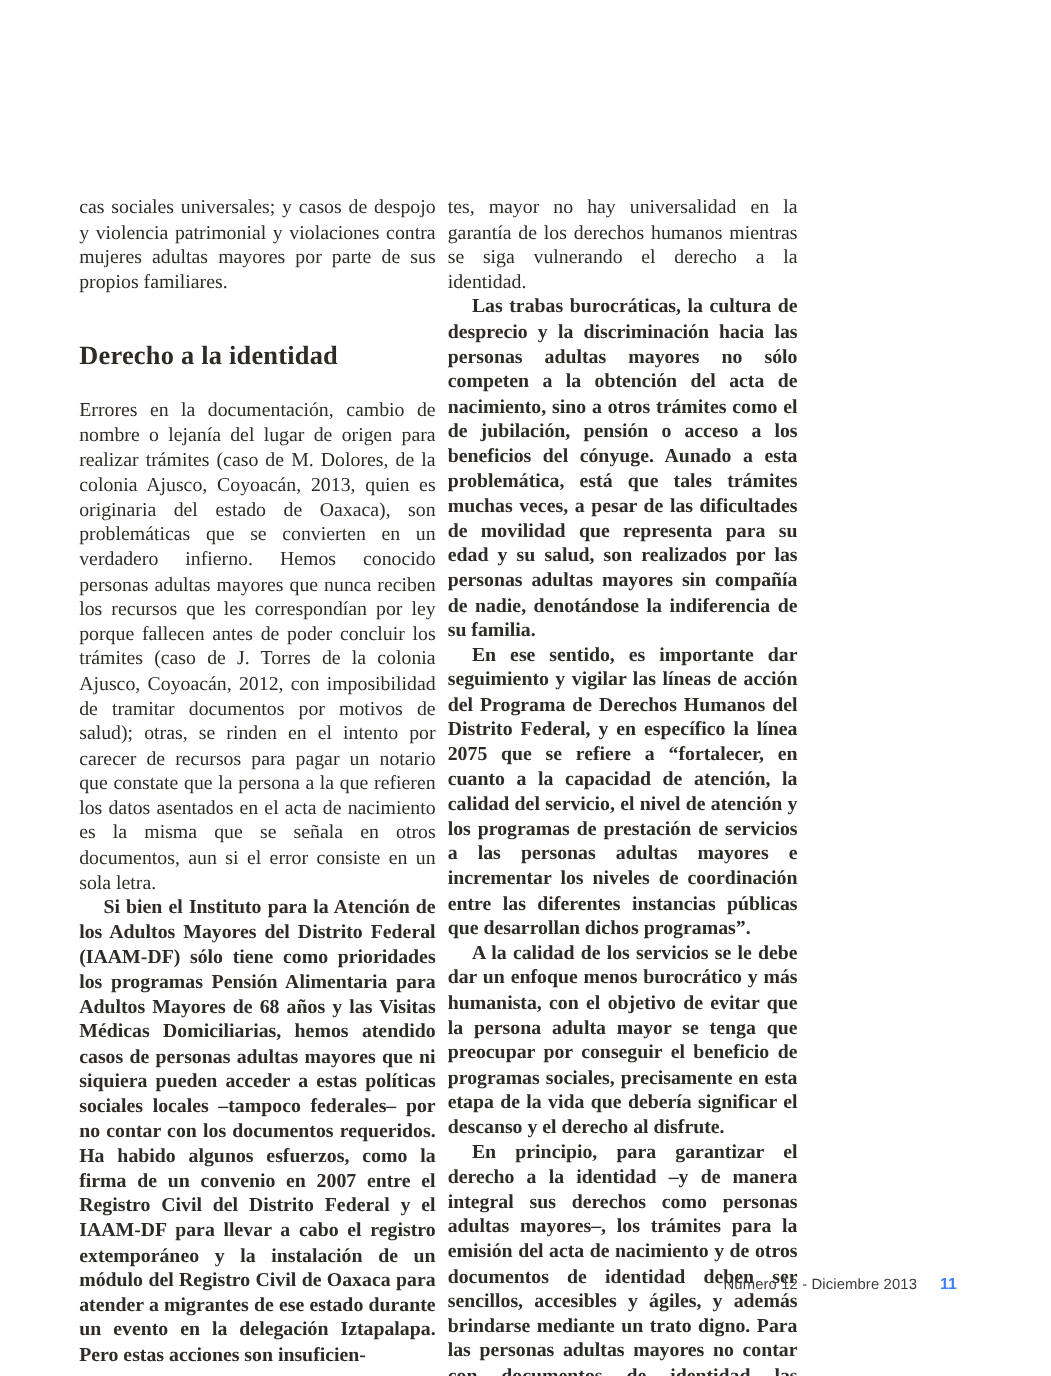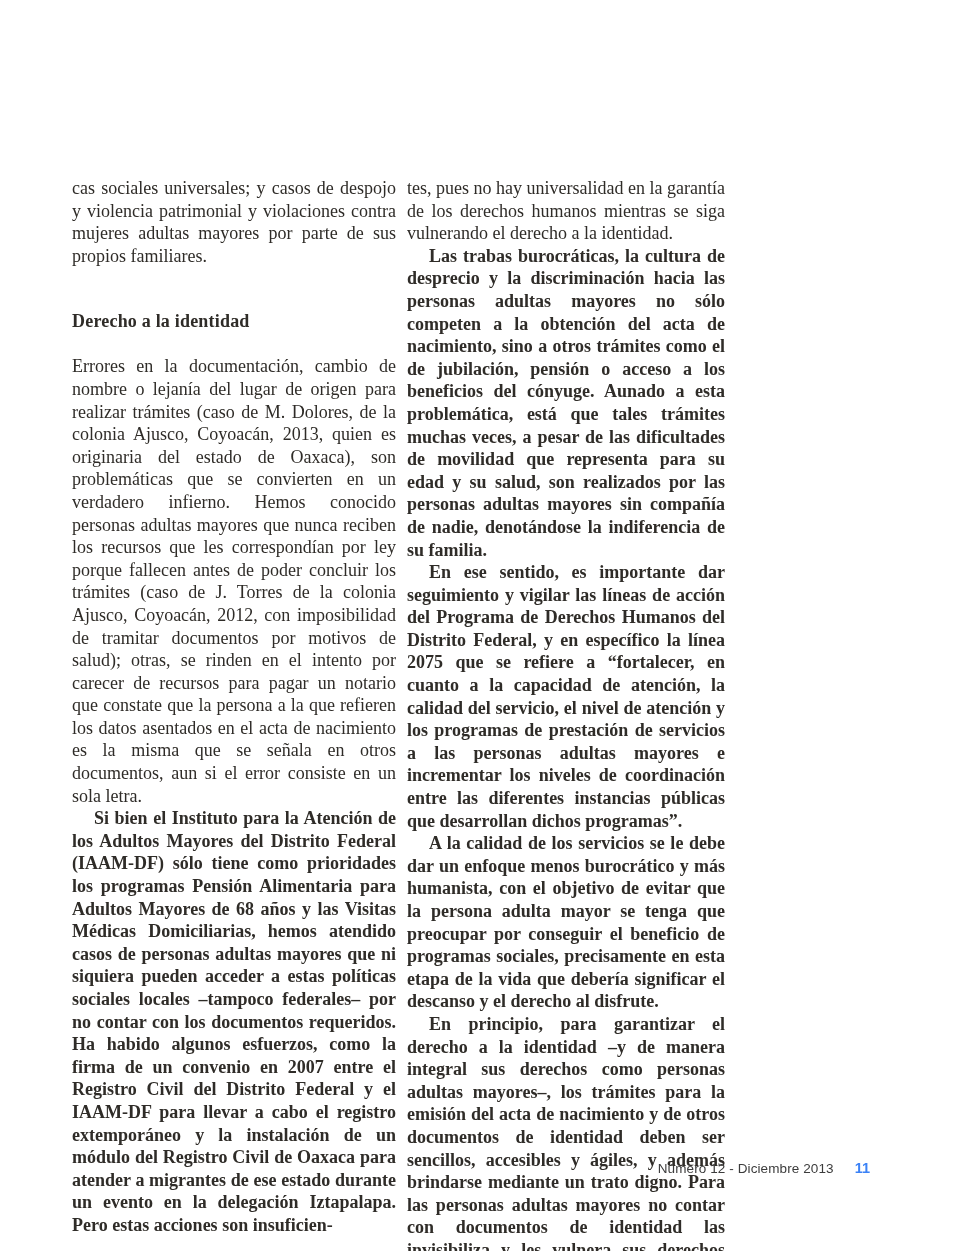--- a/index.html
+++ b/index.html
@@ -31,21 +31,21 @@
     font-size: 18px;
     line-height: 22.6px;
     text-align: justify;
     color: #2f2c28;
     hyphens: auto;
     -webkit-hyphens: auto;
   }
   .para.indent { text-indent: 22px; font-weight: bold; }
   .section-heading {
     margin: 44px 0 23px 0;
-    font-size: 18px;
+    font-size: 24px;
     font-weight: 700;
     color: #2f2c28;
     letter-spacing: 0.2px;
   }
   .footer {
     position: absolute;
     top: 1160px;
     right: 85px;
     display: flex;
     align-items: baseline;
@@ -74,21 +74,21 @@
       <p class="para">cas sociales universales; y casos de despojo y violencia patrimonial y violaciones contra mujeres adultas mayores por parte de sus propios familiares.</p>
 
       <h2 class="section-heading">Derecho a la identidad</h2>
 
       <p class="para">Errores en la documentación, cambio de nombre o lejanía del lugar de origen para realizar trámites (caso de M. Dolores, de la colonia Ajusco, Coyoacán, 2013, quien es originaria del estado de Oaxaca), son problemáticas que se convierten en un verdadero infierno. Hemos conocido personas adultas mayores que nunca reciben los recursos que les correspondían por ley porque fallecen antes de poder concluir los trámites (caso de J. Torres de la colonia Ajusco, Coyoacán, 2012, con imposibilidad de tramitar documentos por motivos de salud); otras, se rinden en el intento por carecer de recursos para pagar un notario que constate que la persona a la que refieren los datos asentados en el acta de nacimiento es la misma que se señala en otros documentos, aun si el error consiste en un sola letra.</p>
 
       <p class="para indent">Si bien el Instituto para la Atención de los Adultos Mayores del Distrito Federal (IAAM-DF) sólo tiene como prioridades los programas Pensión Alimentaria para Adultos Mayores de 68 años y las Visitas Médicas Domiciliarias, hemos atendido casos de personas adultas mayores que ni siquiera pueden acceder a estas políticas sociales locales –tampoco federales– por no contar con los documentos requeridos. Ha habido algunos esfuerzos, como la firma de un convenio en 2007 entre el Registro Civil del Distrito Federal y el IAAM-DF para llevar a cabo el registro extemporáneo y la instalación de un módulo del Registro Civil de Oaxaca para atender a migrantes de ese estado durante un evento en la delegación Iztapalapa. Pero estas acciones son insuficien-</p>
     </div>
 
     <div class="col col-right">
-      <p class="para">tes, pues no hay universalidad en la garantía de los derechos humanos mientras se siga vulnerando el derecho a la identidad.</p>
+      <p class="para">tes, mayor no hay universalidad en la garantía de los derechos humanos mientras se siga vulnerando el derecho a la identidad.</p>
 
       <p class="para indent">Las trabas burocráticas, la cultura de desprecio y la discriminación hacia las personas adultas mayores no sólo competen a la obtención del acta de nacimiento, sino a otros trámites como el de jubilación, pensión o acceso a los beneficios del cónyuge. Aunado a esta problemática, está que tales trámites muchas veces, a pesar de las dificultades de movilidad que representa para su edad y su salud, son realizados por las personas adultas mayores sin compañía de nadie, denotándose la indiferencia de su familia.</p>
 
       <p class="para indent">En ese sentido, es importante dar seguimiento y vigilar las líneas de acción del Programa de Derechos Humanos del Distrito Federal, y en específico la línea 2075 que se refiere a “fortalecer, en cuanto a la capacidad de atención, la calidad del servicio, el nivel de atención y los programas de prestación de servicios a las personas adultas mayores e incrementar los niveles de coordinación entre las diferentes instancias públicas que desarrollan dichos programas”.</p>
 
       <p class="para indent">A la calidad de los servicios se le debe dar un enfoque menos burocrático y más humanista, con el objetivo de evitar que la persona adulta mayor se tenga que preocupar por conseguir el beneficio de programas sociales, precisamente en esta etapa de la vida que debería significar el descanso y el derecho al disfrute.</p>
 
       <p class="para indent">En principio, para garantizar el derecho a la identidad –y de manera integral sus derechos como personas adultas mayores–, los trámites para la emisión del acta de nacimiento y de otros documentos de identidad deben ser sencillos, accesibles y ágiles, y además brindarse mediante un trato digno. Para las personas adultas mayores no contar con documentos de identidad las invisibiliza y les vulnera sus derechos humanos.</p>
     </div>
 

